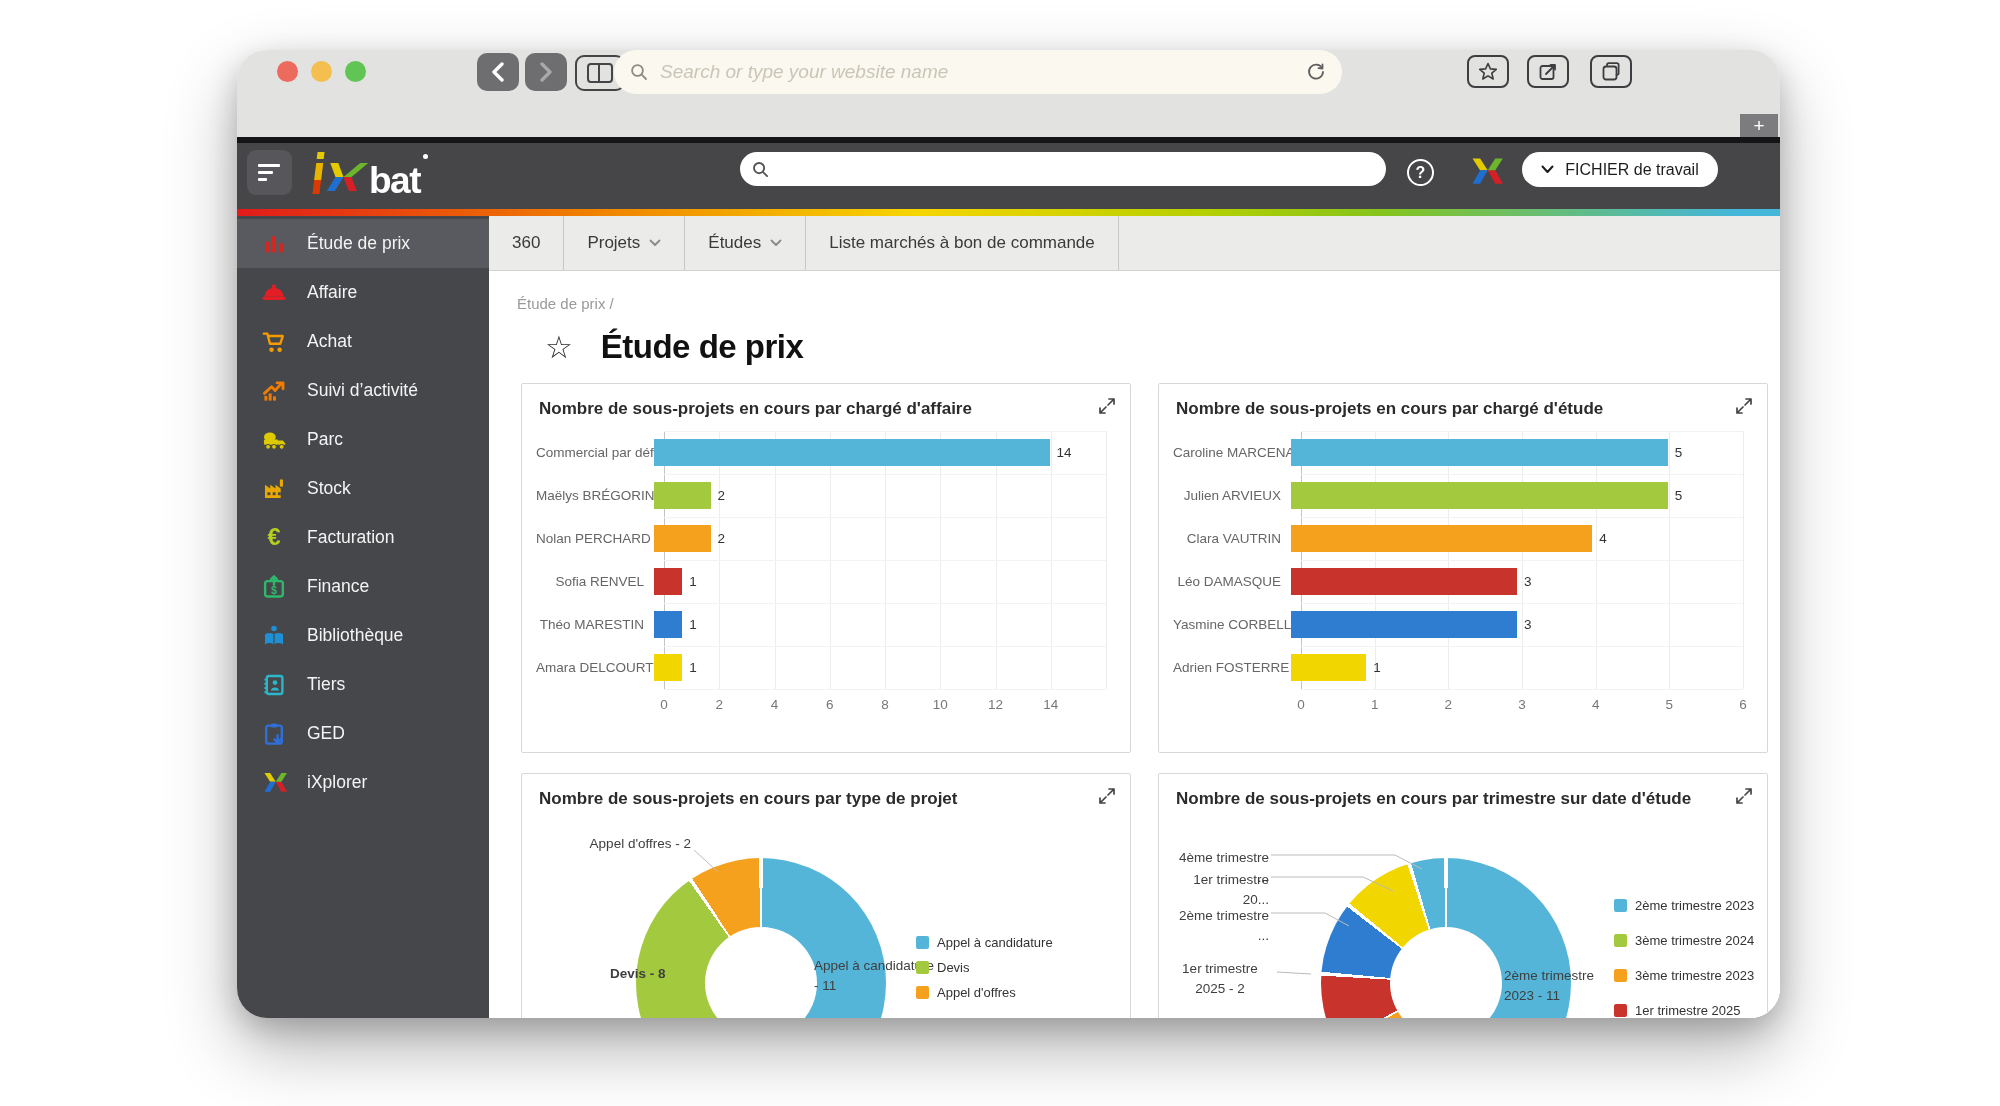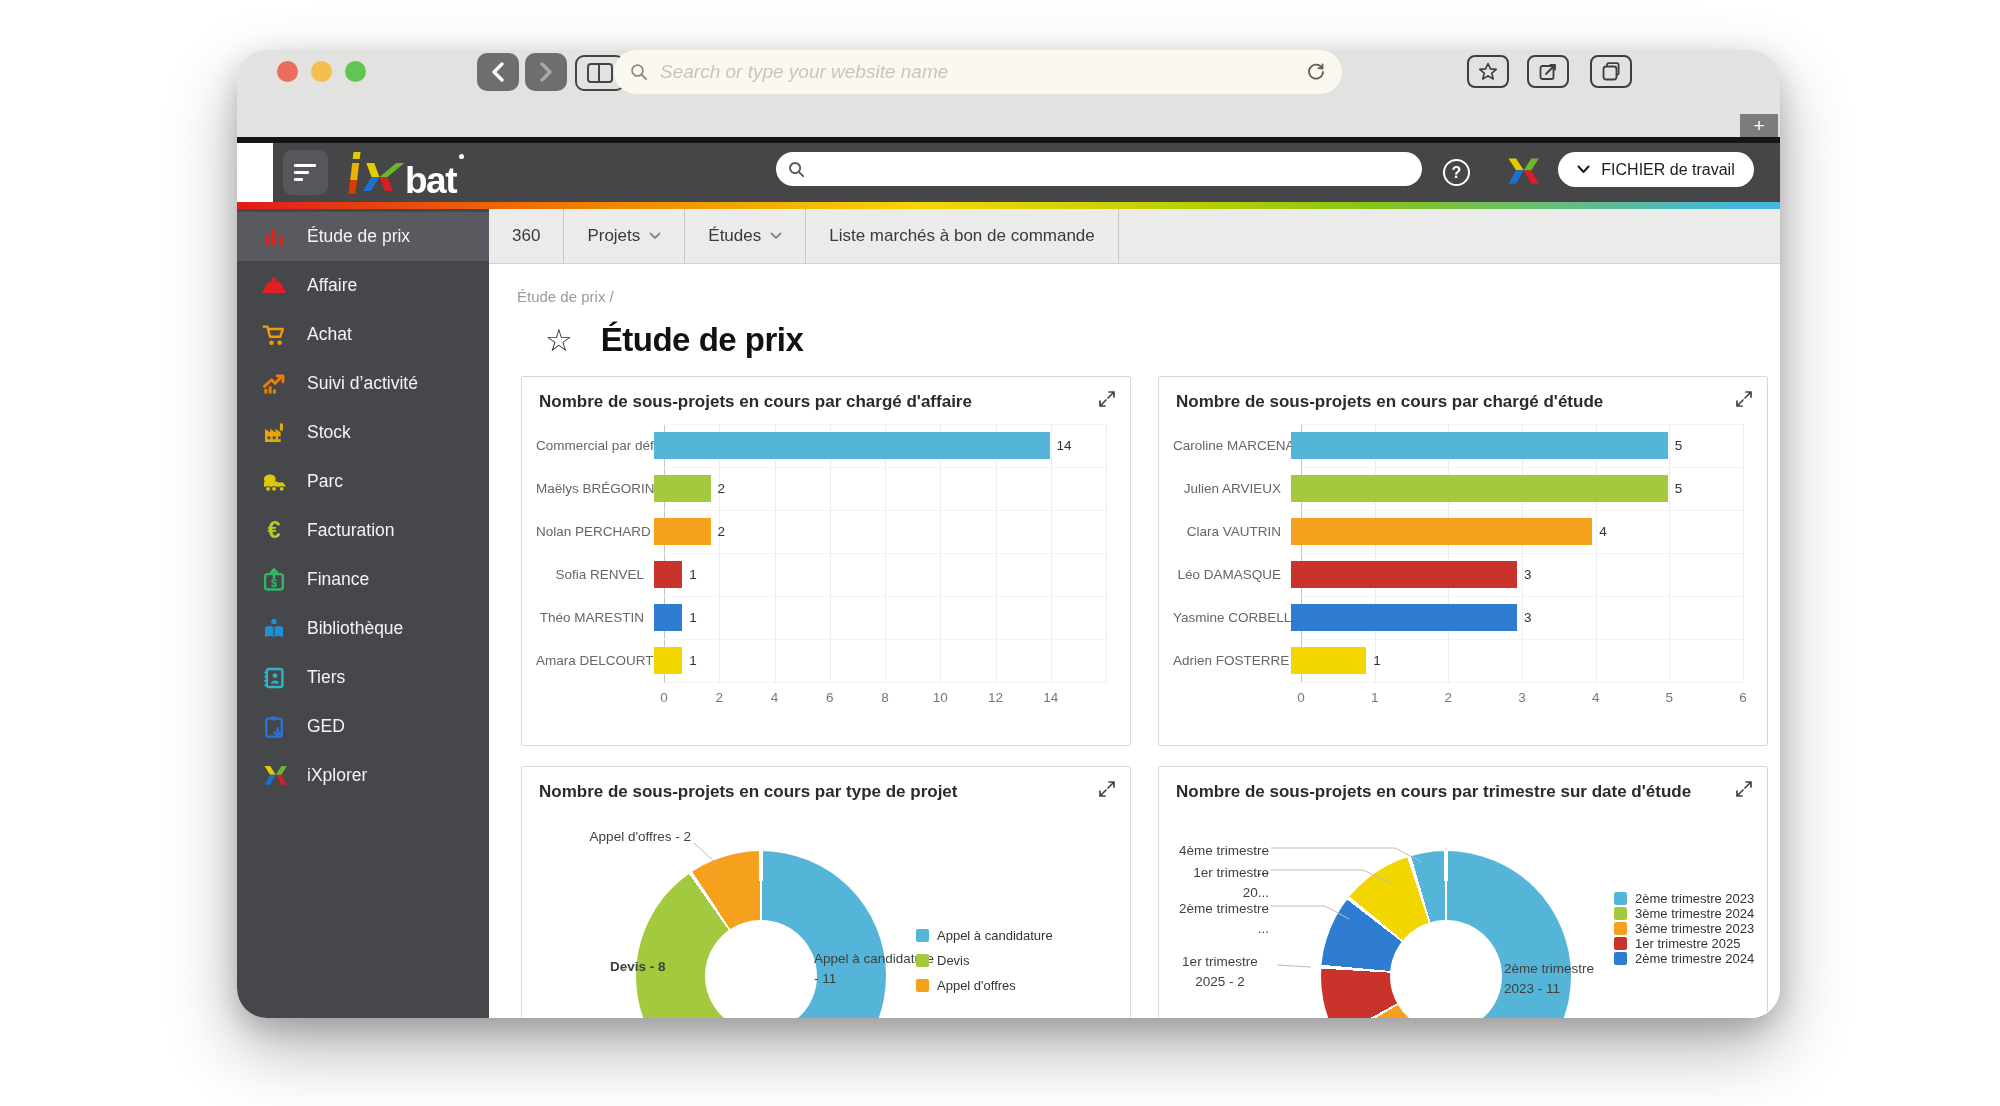--- a/index.html
+++ b/index.html
@@ -22,21 +22,21 @@
   .bsearch{position:absolute;left:377px;top:0px;width:728px;height:44px;border-radius:22px;background:#fbf9ef;
     display:flex;align-items:center;padding:0 16px;}
   .bsearch input{flex:1;border:none;outline:none;background:transparent;font-size:19px;font-style:italic;color:#777;}
   .bsearch input::placeholder{color:#c9c6b8;font-style:italic;}
   .chromebtn{position:absolute;top:5px;width:42px;height:33px;border-radius:8px;border:2.5px solid #3e3e40;
     display:flex;align-items:center;justify-content:center;background:transparent;color:#3e3e40;}
   .newtab{position:absolute;right:2px;bottom:0;width:38px;height:23px;background:#7c7c7e;color:#fff;
     display:flex;align-items:center;justify-content:center;font-size:19px;line-height:1;}
   .blackline{height:6px;background:#151517;}
   
-  .appheader{position:relative;height:59px;background:#464649;display:flex;align-items:center;margin-left:36px;}
+  .appheader{position:relative;height:66px;background:#464649;display:flex;align-items:center;}
   .hamburger{position:absolute;left:10px;top:7px;width:45px;height:45px;border-radius:9px;background:#57575b;
     display:flex;flex-direction:column;justify-content:center;gap:4px;padding-left:11px;}
   .hamburger i{display:block;height:3px;background:#fff;border-radius:1px;}
   .hamburger i:nth-child(1){width:22px;} .hamburger i:nth-child(2){width:15px;} .hamburger i:nth-child(3){width:9px;}
   .brand{position:absolute;left:70px;top:5px;display:flex;align-items:flex-end;height:48px;}
   .brand .bat{color:#fff;font-size:37px;font-weight:700;letter-spacing:-1.5px;line-height:1;position:relative;top:3px;}
   .brand .rdot{width:5px;height:5px;border-radius:50%;background:#fff;margin:6px 0 0 3px;align-self:flex-start;}
   .asearch{position:absolute;left:503px;top:9px;width:646px;height:34px;border-radius:17px;background:#fff;
     display:flex;align-items:center;padding:0 12px;}
   .asearch input{flex:1;border:none;outline:none;background:transparent;font-size:16px;color:#333;}
@@ -228,42 +228,42 @@
                 <rect x="5.6" y="12" width="2.4" height="6" fill="#f07d00"></rect>
                 <rect x="9.2" y="14.5" width="2.4" height="3.5" fill="#f07d00"></rect>
                 <path d="M2 12 L8 6.5 L11 9.5 L16 4" fill="none" stroke="#f07d00" stroke-width="2.4" stroke-linecap="round" stroke-linejoin="round"></path>
                 <path d="M12.5 3.2 h5 v5" fill="none" stroke="#f07d00" stroke-width="2.4" stroke-linecap="round" stroke-linejoin="round"></path>
               </svg>
             </span>
             <span>Suivi d’activité</span>
           </div>
           <div class="sbitem">
             <span class="sbicon">
-              <svg width="25" height="24" viewBox="0 0 21 20">
-                <path d="M2.5 17.5 V6.5 l4.4 3 v-3 l4.4 3 v-3 l4.4 3 v8 z" fill="#e9a800"></path>
-                <rect x="15" y="2" width="2.6" height="6" fill="#e9a800"></rect>
-                <rect x="4.6" y="12.8" width="2.4" height="2.4" fill="#46474b"></rect>
-                <rect x="9" y="12.8" width="2.4" height="2.4" fill="#46474b"></rect>
-                <rect x="13.4" y="12.8" width="2.4" height="2.4" fill="#46474b"></rect>
-              </svg>
-            </span>
-            <span>Stock</span>
-          </div>
-          <div class="sbitem">
-            <span class="sbicon">
               <svg width="26" height="24" viewBox="0 0 22 20">
                 <ellipse cx="7.5" cy="7.5" rx="5" ry="3.8" fill="#ddca00"></ellipse>
                 <rect x="2.5" y="9.5" width="12" height="4.5" rx="1" fill="#ddca00"></rect>
                 <path d="M14.5 10.5 h4 l2 2.5 v1 h-6 z" fill="#ddca00"></path>
                 <circle cx="6" cy="15.8" r="2" fill="#ddca00" stroke="#46474b" stroke-width="0.8"></circle>
                 <circle cx="11" cy="15.8" r="2" fill="#ddca00" stroke="#46474b" stroke-width="0.8"></circle>
                 <circle cx="17.5" cy="15.8" r="2" fill="#ddca00" stroke="#46474b" stroke-width="0.8"></circle>
               </svg>
             </span>
             <span>Parc</span>
+          </div>
+          <div class="sbitem">
+            <span class="sbicon">
+              <svg width="25" height="24" viewBox="0 0 21 20">
+                <path d="M2.5 17.5 V6.5 l4.4 3 v-3 l4.4 3 v-3 l4.4 3 v8 z" fill="#e9a800"></path>
+                <rect x="15" y="2" width="2.6" height="6" fill="#e9a800"></rect>
+                <rect x="4.6" y="12.8" width="2.4" height="2.4" fill="#46474b"></rect>
+                <rect x="9" y="12.8" width="2.4" height="2.4" fill="#46474b"></rect>
+                <rect x="13.4" y="12.8" width="2.4" height="2.4" fill="#46474b"></rect>
+              </svg>
+            </span>
+            <span>Stock</span>
           </div>
           <div class="sbitem">
             <span class="sbicon">
               <svg width="24" height="26" viewBox="0 0 20 22">
                 <text x="10" y="17" text-anchor="middle" font-size="20" font-weight="bold" fill="#b5cf1f" font-family="Liberation Sans,sans-serif">€</text>
               </svg>
             </span>
             <span>Facturation</span>
           </div>
           <div class="sbitem">
@@ -549,21 +549,21 @@
               <path d="M112 139 L166 139 L190 152" fill="none" stroke="#bbbbbb" stroke-width="1"></path>
               <path d="M118 198 L152 200" fill="none" stroke="#bbbbbb" stroke-width="1"></path>
             </svg>
             <div class="plabel" style="left:6px;top:74px;width:104px;text-align:right;">4ème trimestre ...</div>
             <div class="plabel" style="left:6px;top:96px;width:104px;text-align:right;">1er trimestre 20...</div>
             <div class="plabel" style="left:6px;top:132px;width:104px;text-align:right;">2ème trimestre ...</div>
             <div class="plabel" style="left:6px;top:185px;width:110px;text-align:center;">1er trimestre
 2025 - 2</div>
             <div class="plabel" style="left:345px;top:192px;width:120px;">2ème trimestre
 2023 - 11</div>
-            <div class="legend" style="left:455px;top:124px;gap:0;">
+            <div class="legend" style="left:455px;top:124px;gap:20px;">
                   <div class="lgrow">
                     <span class="lgbox" style="background: rgb(85, 181, 216);"></span>
                     <span class="lgtext">2ème trimestre 2023</span>
                   </div>
                   <div class="lgrow">
                     <span class="lgbox" style="background: rgb(163, 201, 63);"></span>
                     <span class="lgtext">3ème trimestre 2024</span>
                   </div>
                   <div class="lgrow">
                     <span class="lgbox" style="background: rgb(245, 161, 29);"></span>

